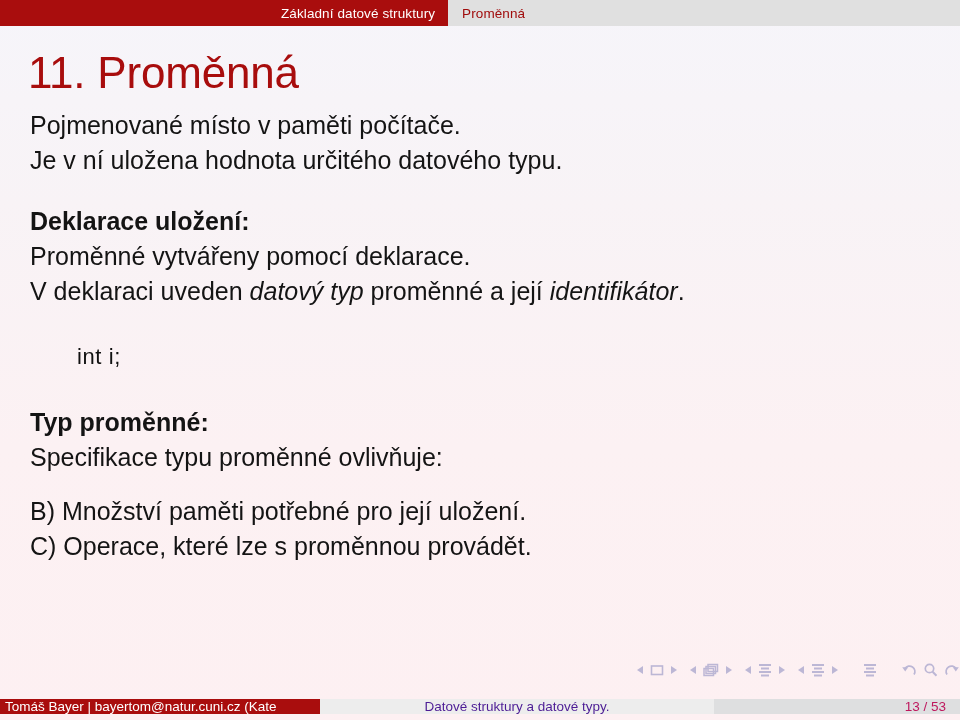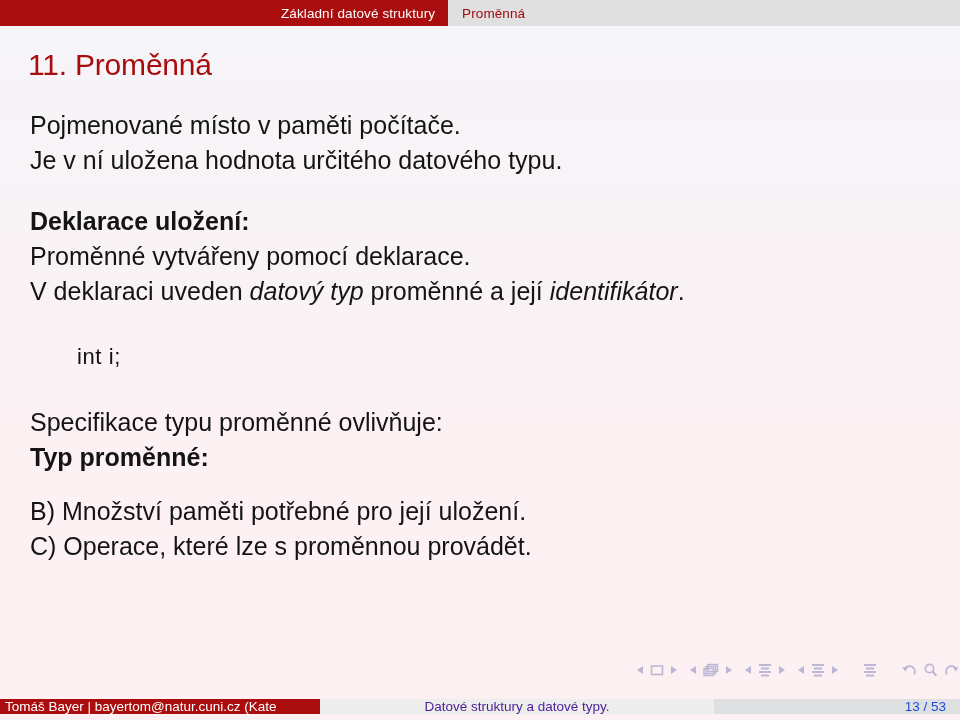--- a/index.html
+++ b/index.html
@@ -64,21 +64,21 @@
     position: absolute;
     left: 0;
     top: 26px;
     width: 960px;
     height: 660px;
   }
   .frame-title {
     position: absolute;
     left: 28px;
     top: 22px;
-    font-size: 30px;
+    font-size: 44px;
     color: #a80d0d;
     letter-spacing: -0.2px;
     white-space: nowrap;
     text-align: center;
   }
   .body-block {
     position: absolute;
     left: 30px;
     top: 82px;
     width: 900px;
@@ -156,21 +156,21 @@
     display: flex;
     align-items: center;
     justify-content: center;
     box-sizing: border-box;
     overflow: hidden;
     white-space: nowrap;
   }
   .foot-page {
     flex: 1 1 auto;
     background: #dedfe0;
-    color: #1d4ed8;
+    color: #be185d;
     display: flex;
     align-items: center;
     justify-content: flex-end;
     padding-right: 14px;
     box-sizing: border-box;
     white-space: nowrap;
   }
 </style>
 </head>
 <body>
@@ -199,22 +199,22 @@
       <div class="line">Proměnné vytvářeny pomocí deklarace.</div>
 
       <div class="line"><span>V deklaraci uveden </span><em>datový typ</em><span> proměnné a její </span><em>identifikátor</em><span>.</span></div>
 
       <div class="gap-sm"></div>
 
       <div class="code">int i;</div>
 
       <div class="gap-lg"></div>
 
+      <div class="line bold">Typ proměnné:</div>
       <div class="line">Specifikace typu proměnné ovlivňuje:</div>
-      <div class="line bold">Typ proměnné:</div>
 
       <div class="gap-sm"></div>
 
       <div class="line">B) Množství paměti potřebné pro její uložení.</div>
       <div class="line">C) Operace, které lze s proměnnou provádět.</div>
 
     </div>
   </div>
 
   <div class="navsym">

